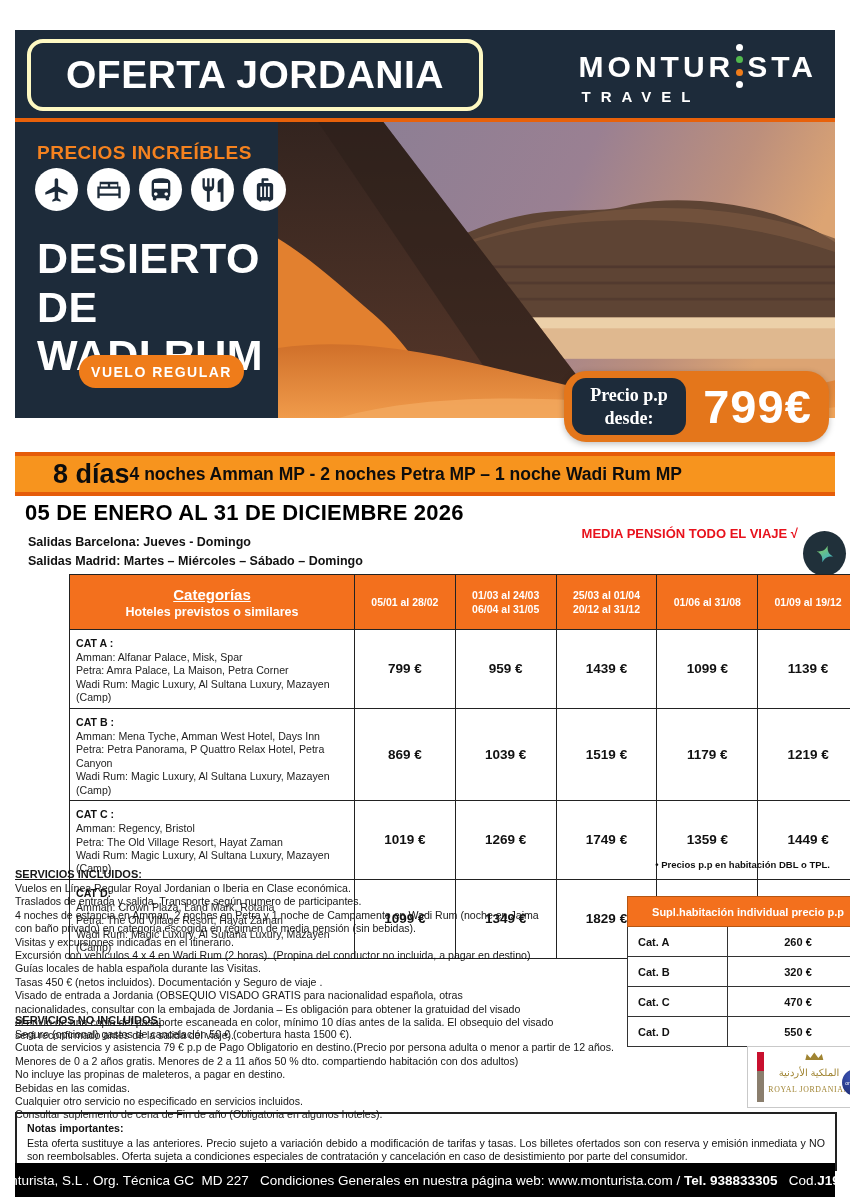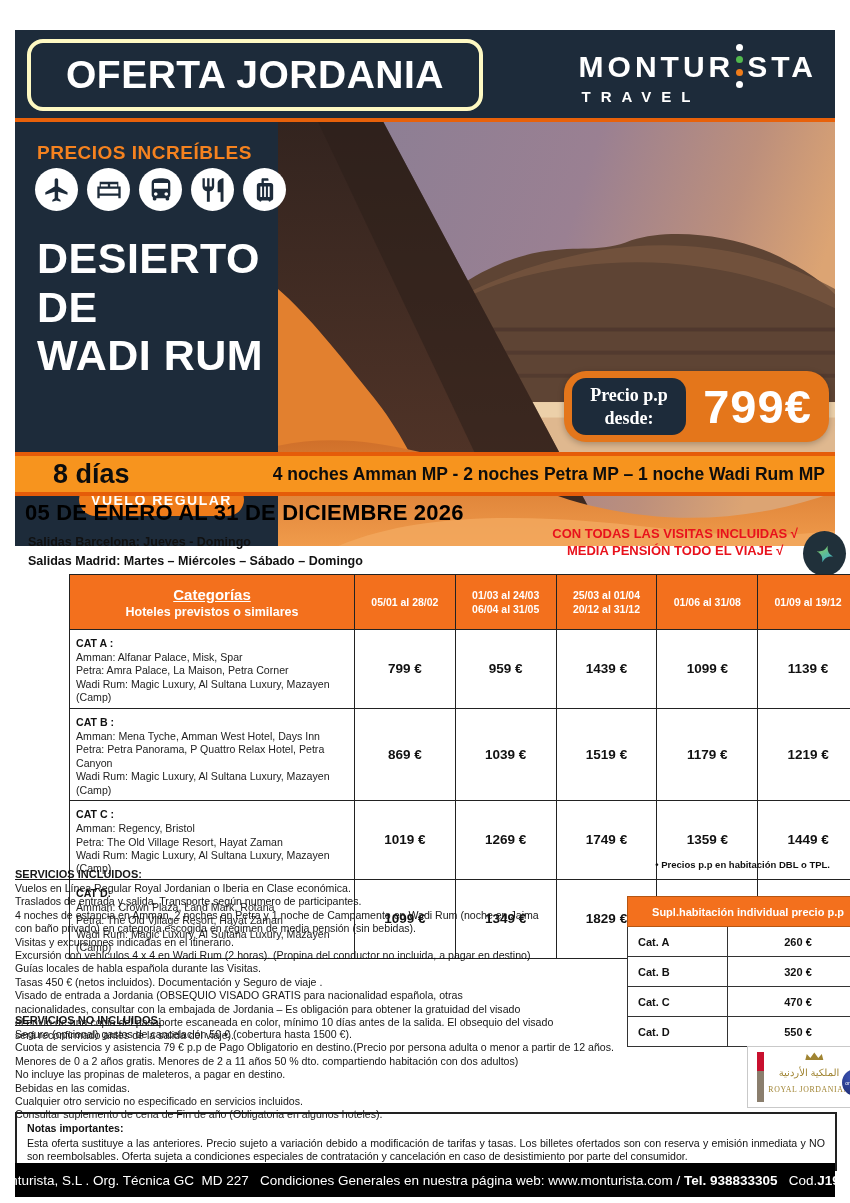--- a/index.html
+++ b/index.html
@@ -15,21 +15,21 @@
   .brand-top { display:flex; align-items:flex-end; color:#fff; font-size:30px; font-weight:800; letter-spacing:4px; line-height:1; }
   .dots { position:relative; display:inline-flex; flex-direction:column; align-items:center; justify-content:space-between;
           height:44px; width:10px; margin:0 3px 0 0; transform:translateY(6px); }
   .dots i { display:block; width:7px; height:7px; border-radius:50%; }
   .dots .d1 { background:#ffffff; } .dots .d2 { background:#52b94e; }
   .dots .d3 { background:#ef7c1a; } .dots .d4 { background:#ffffff; }
   .brand-sub { color:#fff; font-size:15px; letter-spacing:10px; margin-top:6px; padding-left:3px; font-weight:bold; }
   .header-rule { position:absolute; left:15px; width:820px; top:118px; height:4px; background:#e8610a; }
 
   
-  .hero { position:absolute; left:15px; width:820px; top:122px; height:424px; background:#0ea5e9; }
+  .hero { position:absolute; left:15px; width:820px; top:122px; height:296px; background:#0ea5e9; }
   .hero-photo { position:absolute; left:263px; right:0; top:0; bottom:0; }
   .hero-photo svg { width:100%; height:100%; display:block; }
   .hero-panel { position:absolute; left:0; top:0; width:263px; height:100%; background:#1d2b3a; }
   .tagline { position:absolute; left:22px; top:20px; color:#f5821f; font-size:19px; font-weight:800; letter-spacing:0.5px; }
   .icon-row { position:absolute; left:20px; top:46px; display:flex; gap:9px; }
   .circle-icon { width:43px; height:43px; border-radius:50%; background:#fff;
                  display:flex; align-items:center; justify-content:center; }
   .circle-icon svg { width:28px; height:28px; fill:#1d2b3a; }
   .hero-title { position:absolute; left:22px; top:112px; color:#fff; font-size:43px; font-weight:800;
                 line-height:1.13; letter-spacing:0.5px; }
@@ -40,21 +40,21 @@
     border-radius:22px; display:flex; align-items:center; box-shadow:0 2px 6px rgba(0,0,0,0.25); }
   .price-label { background:#1d2b3a; border-radius:14px; margin-left:8px; width:114px; height:57px;
     color:#fff; font-family:"Liberation Serif", serif; font-weight:bold; font-size:18px;
     display:flex; flex-direction:column; align-items:center; justify-content:center; line-height:1.25; }
   .price-value { flex:1; text-align:center; color:#fff; font-size:47px; font-weight:800; letter-spacing:1px; }
 
   
   .duration-bar { position:absolute; left:15px; width:820px; top:452px; height:36px; background:#f7941e;
     border-top:4px solid #e55c09; border-bottom:4px solid #e55c09; display:flex; align-items:center; }
   .days { margin-left:38px; font-size:27px; font-weight:800; color:#0d0d0d; }
-  .route { flex:1; text-align:right; font-size:17.5px; font-weight:800; color:#0d0d0d; padding-right:10px; }
+  .route { flex:1; text-align:left; font-size:17.5px; font-weight:800; color:#0d0d0d; padding-right:10px; }
 
   
   .dates-title { position:absolute; left:25px; top:500px; margin:0; color:#000; font-size:22px; font-weight:800; letter-spacing:0.2px; }
   .salidas { position:absolute; left:28px; top:533px; font-size:12.5px; font-weight:bold; color:#111; line-height:19px; }
   .highlight { position:absolute; right:52px; top:525px; text-align:center; color:#e8121c; font-weight:800;
     font-size:13px; line-height:17px; }
   .widget { position:absolute; right:4px; top:531px; width:43px; height:45px; border-radius:50%;
     background:#20303a; display:flex; align-items:center; justify-content:center; }
   .widget svg { width:26px; height:26px; }
 
@@ -219,21 +219,20 @@
     <div class="days">8 días</div>
     <div class="route">4 noches Amman MP - 2 noches Petra MP – 1 noche Wadi Rum MP</div>
   </div>
 
   <h1 class="dates-title">05 DE ENERO AL 31 DE DICIEMBRE 2026</h1>
   <div class="salidas">
     <div>Salidas Barcelona: Jueves - Domingo</div>
     <div>Salidas Madrid: Martes – Miércoles – Sábado – Domingo</div>
   </div>
   <div class="highlight">
-    <div>CON TODAS LAS VISITAS INCLUIDAS √</div>
     <div>MEDIA PENSIÓN TODO EL VIAJE √</div>
   </div>
   <div class="widget">
     <svg viewBox="0 0 48 48">
       <defs>
         <linearGradient id="starg" x1="0" y1="0" x2="1" y2="1">
           <stop offset="0" stop-color="#8fd14f"></stop>
           <stop offset="1" stop-color="#2ea8e0"></stop>
         </linearGradient>
       </defs>

